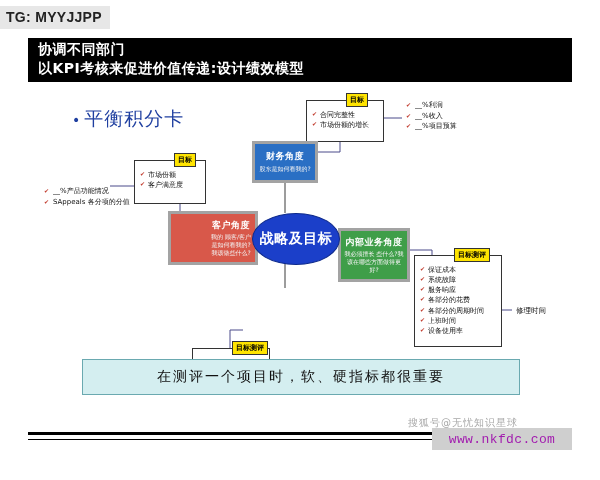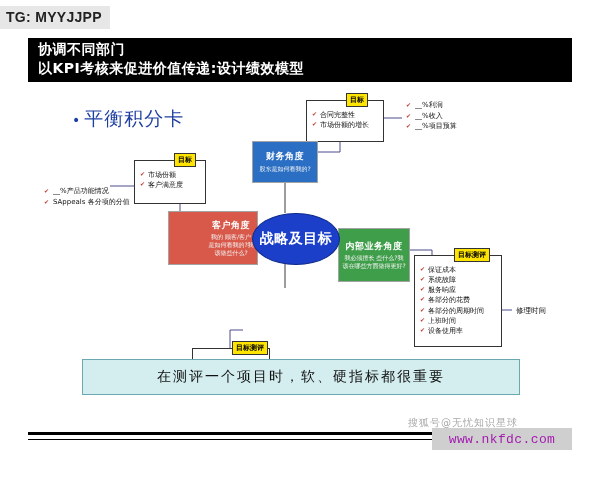--- a/index.html
+++ b/index.html
@@ -82,21 +82,21 @@
     position: absolute;
     box-sizing: border-box;
     display: flex;
     flex-direction: column;
     align-items: center;
     justify-content: center;
     text-align: center;
     color: #ffffff;
     font-size: 8px;
     line-height: 1.25;
-    border: 1px solid #a3a3a3;
+    border: 3px solid #a3a3a3;
   }
   .node .n-title {
     font-size: 9px;
     font-weight: bold;
     letter-spacing: 0.5px;
     margin-bottom: 2px;
   }
   .node .n-sub {
     font-size: 6px;
     font-weight: normal;

